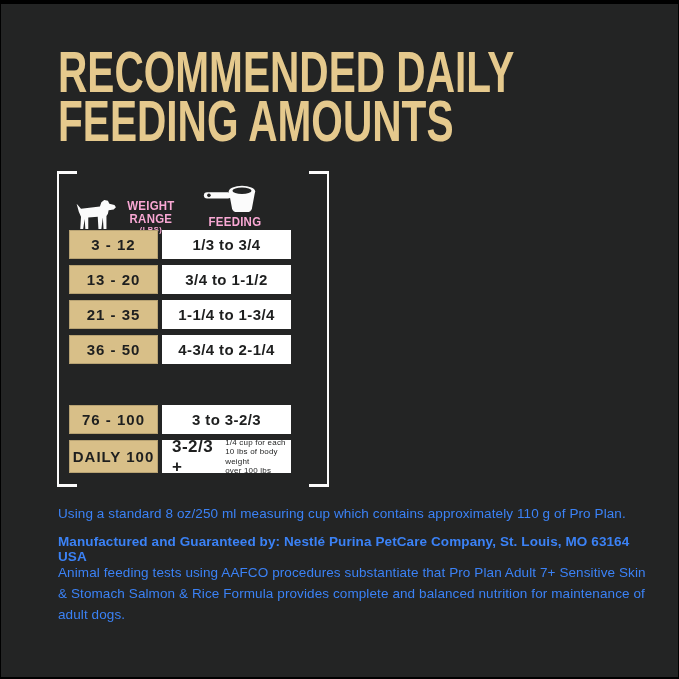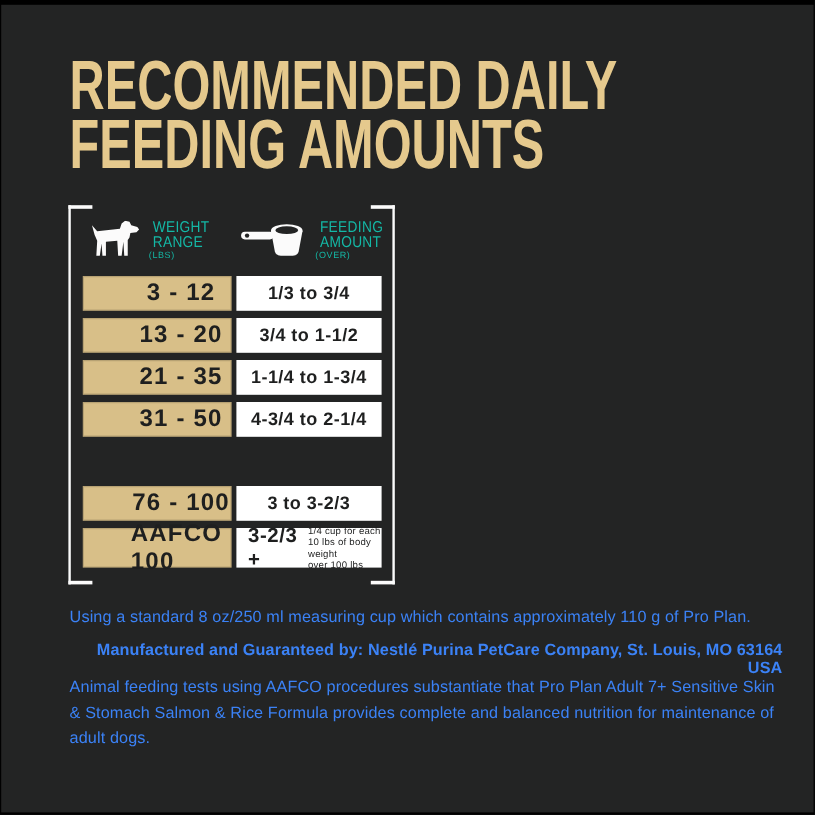--- a/index.html
+++ b/index.html
@@ -42,58 +42,57 @@
   .stub.tr{right:-2px;top:0;}
   .stub.bl{left:-2px;bottom:0;}
   .stub.br{right:-2px;bottom:0;}
   
   .thead{
     position:absolute;left:0;top:11px;width:100%;
     display:flex;align-items:center;
   }
   .hgroup{display:flex;align-items:center;}
   .hgroup.g1{margin-left:16px;}
-  .hgroup.g2{margin-left:22px;}
+  .hgroup.g2{margin-left:22px;flex-direction:column;}
   .hicon{display:block;}
   .hlabel{
-    color:#14b8a6;text-align:left;font-weight:normal;
+    color:#f9a8d4;text-align:center;font-weight:bold;
     font-size:13px;line-height:13px;letter-spacing:0.3px;
     margin-left:5px;
   }
   .hlabel .sub{display:block;font-size:7.5px;line-height:9px;letter-spacing:0.5px;}
   .hlabel .ln{display:block;transform:scaleX(0.88);transform-origin:center;}
   
   .rows{position:absolute;left:10px;top:59px;width:249px;}
   .row{display:flex;margin-bottom:6px;height:29px;}
   .row.last{height:33px;margin-bottom:0;}
   .wcell{
     width:89px;background:#d8bf88;color:#1e1f1f;
     display:flex;align-items:center;justify-content:center;
-    font-size:20px;font-weight:bold;letter-spacing:1px;
+    font-size:15px;font-weight:bold;letter-spacing:1px;
     box-shadow:inset 0 0 0 1px rgba(0,0,0,0.15);
-    padding-left:40px;
   }
   .acell{
     width:129px;margin-left:4px;background:#ffffff;color:#1e1f1f;
     display:flex;align-items:center;justify-content:center;
     font-size:15px;font-weight:bold;letter-spacing:0.4px;
   }
   .acell .big{font-size:17px;letter-spacing:0.5px;padding-left:10px;}
   .acell .note{
     margin-left:6px;text-align:left;
     font-size:8px;line-height:9.5px;font-weight:normal;letter-spacing:0.2px;
   }
   .acell .note span{display:block;}
   
   .foot{
     position:absolute;left:57px;width:594px;
     color:#3b82f6;font-size:13.5px;letter-spacing:0.1px;
   }
   .foot.f1{top:502px;}
-  .foot.f2{top:530px;font-weight:bold;text-align:right;}
+  .foot.f2{top:530px;font-weight:bold;}
   .foot.f3{top:558px;line-height:21px;}
 </style>
 </head>
 <body>
 
 <div class="canvas">
 
   <div class="title">
     <span class="l1">RECOMMENDED DAILY</span>
     <span class="l2">FEEDING AMOUNTS</span>
@@ -139,31 +138,31 @@
       </div>
       <div class="row">
         <div class="wcell">13 - 20</div>
         <div class="acell">3/4 to 1-1/2</div>
       </div>
       <div class="row">
         <div class="wcell">21 - 35</div>
         <div class="acell">1-1/4 to 1-3/4</div>
       </div>
       <div class="row">
-        <div class="wcell">31 - 50</div>
+        <div class="wcell">36 - 50</div>
         <div class="acell">4-3/4 to 2-1/4</div>
       </div>
       <div class="row">
       </div>
       <div class="row">
         <div class="wcell">76 - 100</div>
         <div class="acell">3 to 3-2/3</div>
       </div>
       <div class="row last">
-        <div class="wcell">AAFCO 100</div>
+        <div class="wcell">DAILY 100</div>
         <div class="acell">
           <span class="big">3-2/3 +</span>
           <span class="note">
             <span>1/4 cup for each</span>
             <span>10 lbs of body weight</span>
             <span>over 100 lbs</span>
           </span>
         </div>
       </div>
     </div>

